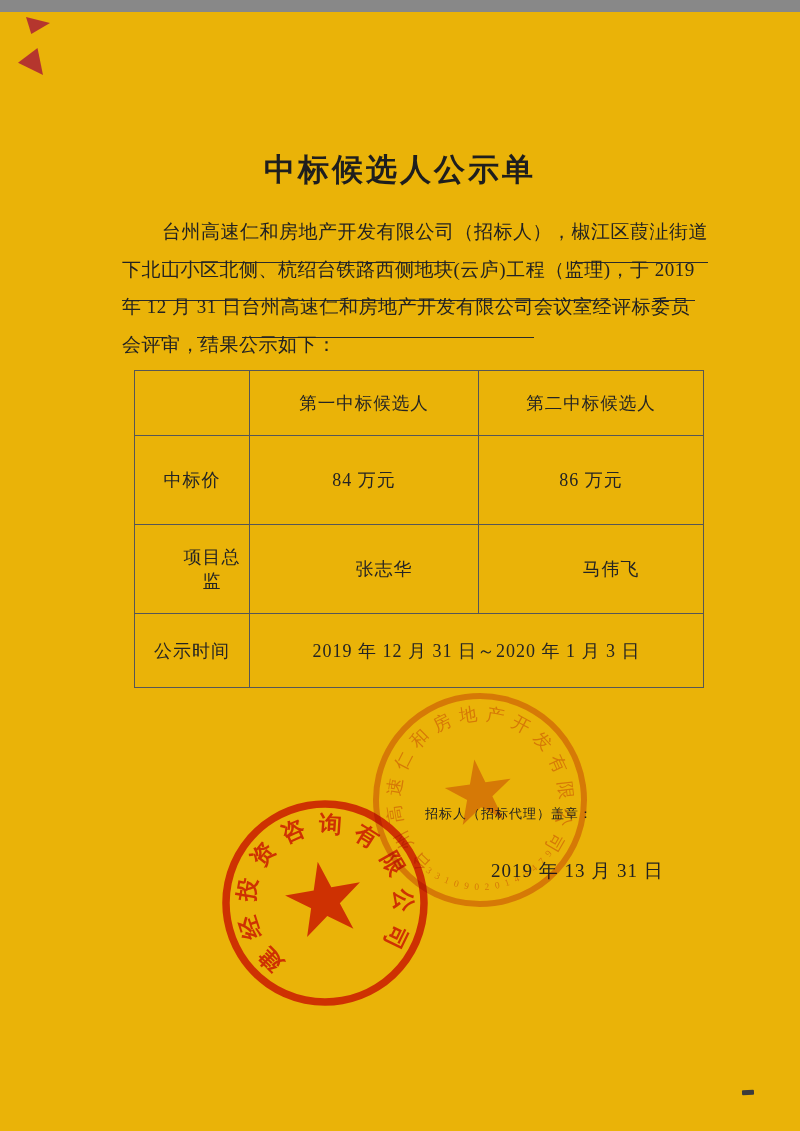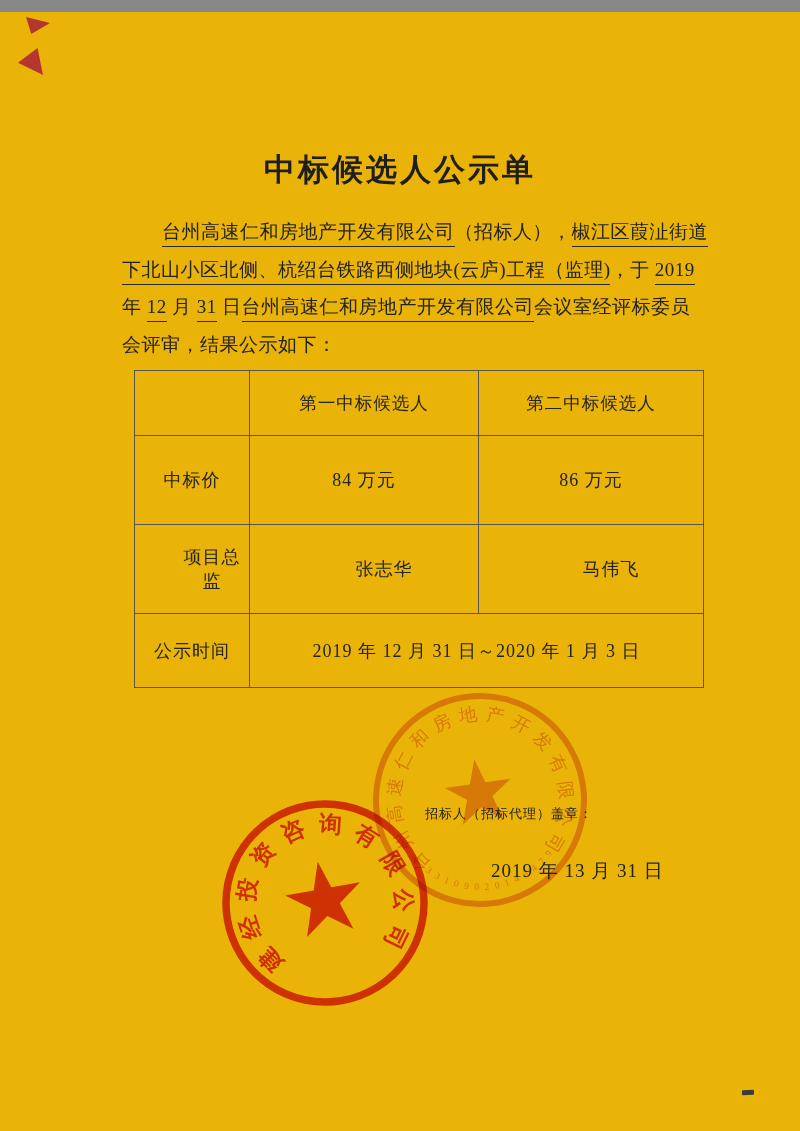--- a/index.html
+++ b/index.html
@@ -15,21 +15,21 @@
     font-family:"Liberation Sans","DejaVu Sans",sans-serif;
     font-size:31px;font-weight:bold;letter-spacing:3px;color:#1e1e1e;
   }
   
   #intro{
     position:absolute;top:201px;left:122px;width:526px;
     font-size:19px;line-height:37.5px;letter-spacing:0.5px;color:#222;
   }
   #intro .line{white-space:nowrap;}
   #intro .line.indent{text-indent:40px;}
-  #intro span.u{border-bottom:1.5px solid #2a2a2a;padding-bottom:4px;}
+  #intro span.u{border-bottom:1.5px solid #2a2a2a;padding-bottom:20px;}
   
   #bid-table{
     position:absolute;top:358px;left:134px;border-collapse:collapse;
     table-layout:fixed;color:#242424;
   }
   #bid-table td{
     border:1px solid #565656;text-align:center;vertical-align:middle;
     font-size:18px;padding:2px 8px;letter-spacing:1px;
   }
   #bid-table .c1{width:98px;}

